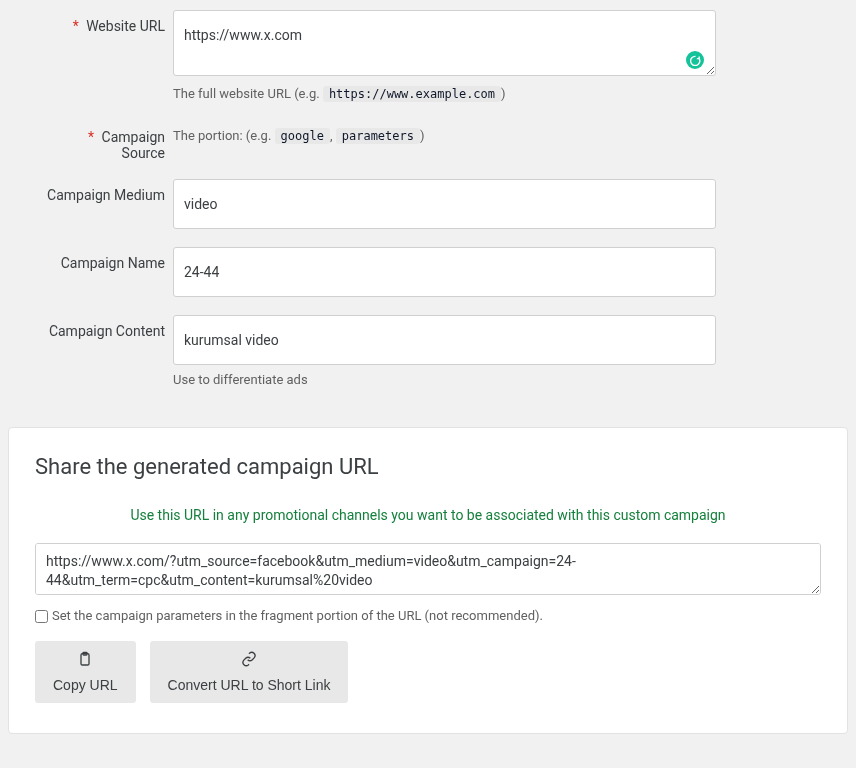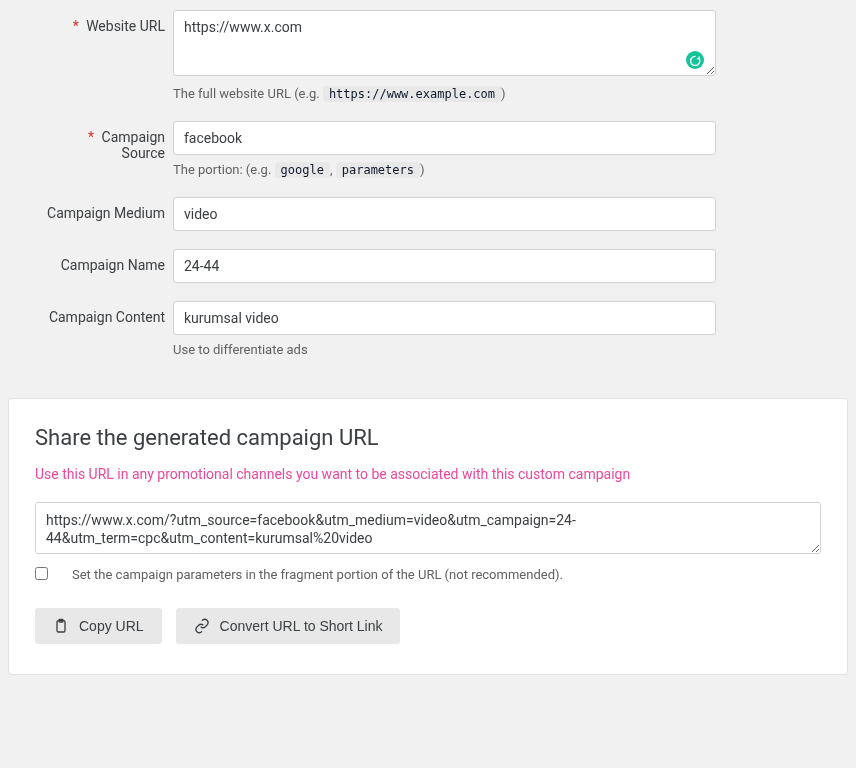--- a/index.html
+++ b/index.html
@@ -32,21 +32,21 @@
   color: #d93025;
   margin-right: 4px;
 }
 .input-col {
   flex: 1;
 }
 textarea.textinput, input.textinput {
   width: 100%;
   border: 1px solid #d0d0d0;
   border-radius: 3px;
-  padding: 8px 10px;
+  padding: 16px 10px;
   font-size: 14px;
   font-family: inherit;
   color: #3c4043;
   background: #fff;
   resize: both;
 }
 textarea.url-area {
   height: 66px;
   resize: vertical;
 }
@@ -83,62 +83,64 @@
   background: #fff;
   border: 1px solid #e2e2e2;
   border-radius: 4px;
   margin: 0 8px 8px 8px;
   padding: 26px 26px 30px 26px;
 }
 .panel h2 {
   font-weight: 400;
   font-size: 22px;
   color: #3c4043;
-  margin-bottom: 16px;
+  margin-bottom: 28px;
 }
 .panel .desc {
   font-size: 14px;
-  color: #ec4899;
+  color: #15803d;
   margin-bottom: 20px;
+  text-align: center;
 }
 .panel textarea.generated {
   width: 100%;
   height: 52px;
   border: 1px solid #d0d0d0;
   border-radius: 3px;
   padding: 8px 10px;
   font-size: 14px;
   font-family: inherit;
   color: #3c4043;
   resize: both;
   line-height: 1.35;
 }
 .check-row {
   display: flex;
-  align-items: flex-start;
-  gap: 24px;
+  align-items: flex-end;
+  gap: 4px;
   margin-top: 10px;
-  margin-bottom: 26px;
+  margin-bottom: 18px;
 }
 .check-row label {
   color: #616161;
   font-size: 13px;
 }
 .btn-row { display: flex; gap: 14px; }
 .btn {
   background: #e8e8e8;
   border: none;
   border-radius: 3px;
   padding: 10px 18px;
   font-size: 14px;
   color: #3c4043;
   cursor: pointer;
   display: inline-flex;
   align-items: center;
   gap: 10px;
+  flex-direction: column;
 }
 .btn svg { width: 16px; height: 16px; }
 input[type="checkbox"] {
   width: 13px;
   height: 13px;
 }
 </style>
 </head>
 <body>
 
@@ -164,21 +166,20 @@
       </div>
     </div>
   </div>
 
   <div class="form-row">
     <div class="label-col">
       <span class="req">*</span>
       <span>Campaign Source</span>
     </div>
     <div class="input-col">
-      <input class="textinput" type="text" value="facebook" style="">
       <div class="help">
         <span>The portion: (e.g. </span><code class="code-pill">google</code><span>, </span><code class="code-pill">parameters</code><span>)</span>
       </div>
     </div>
   </div>
 
   <div class="form-row">
     <div class="label-col">
       <span>Campaign Medium</span>
     </div>

